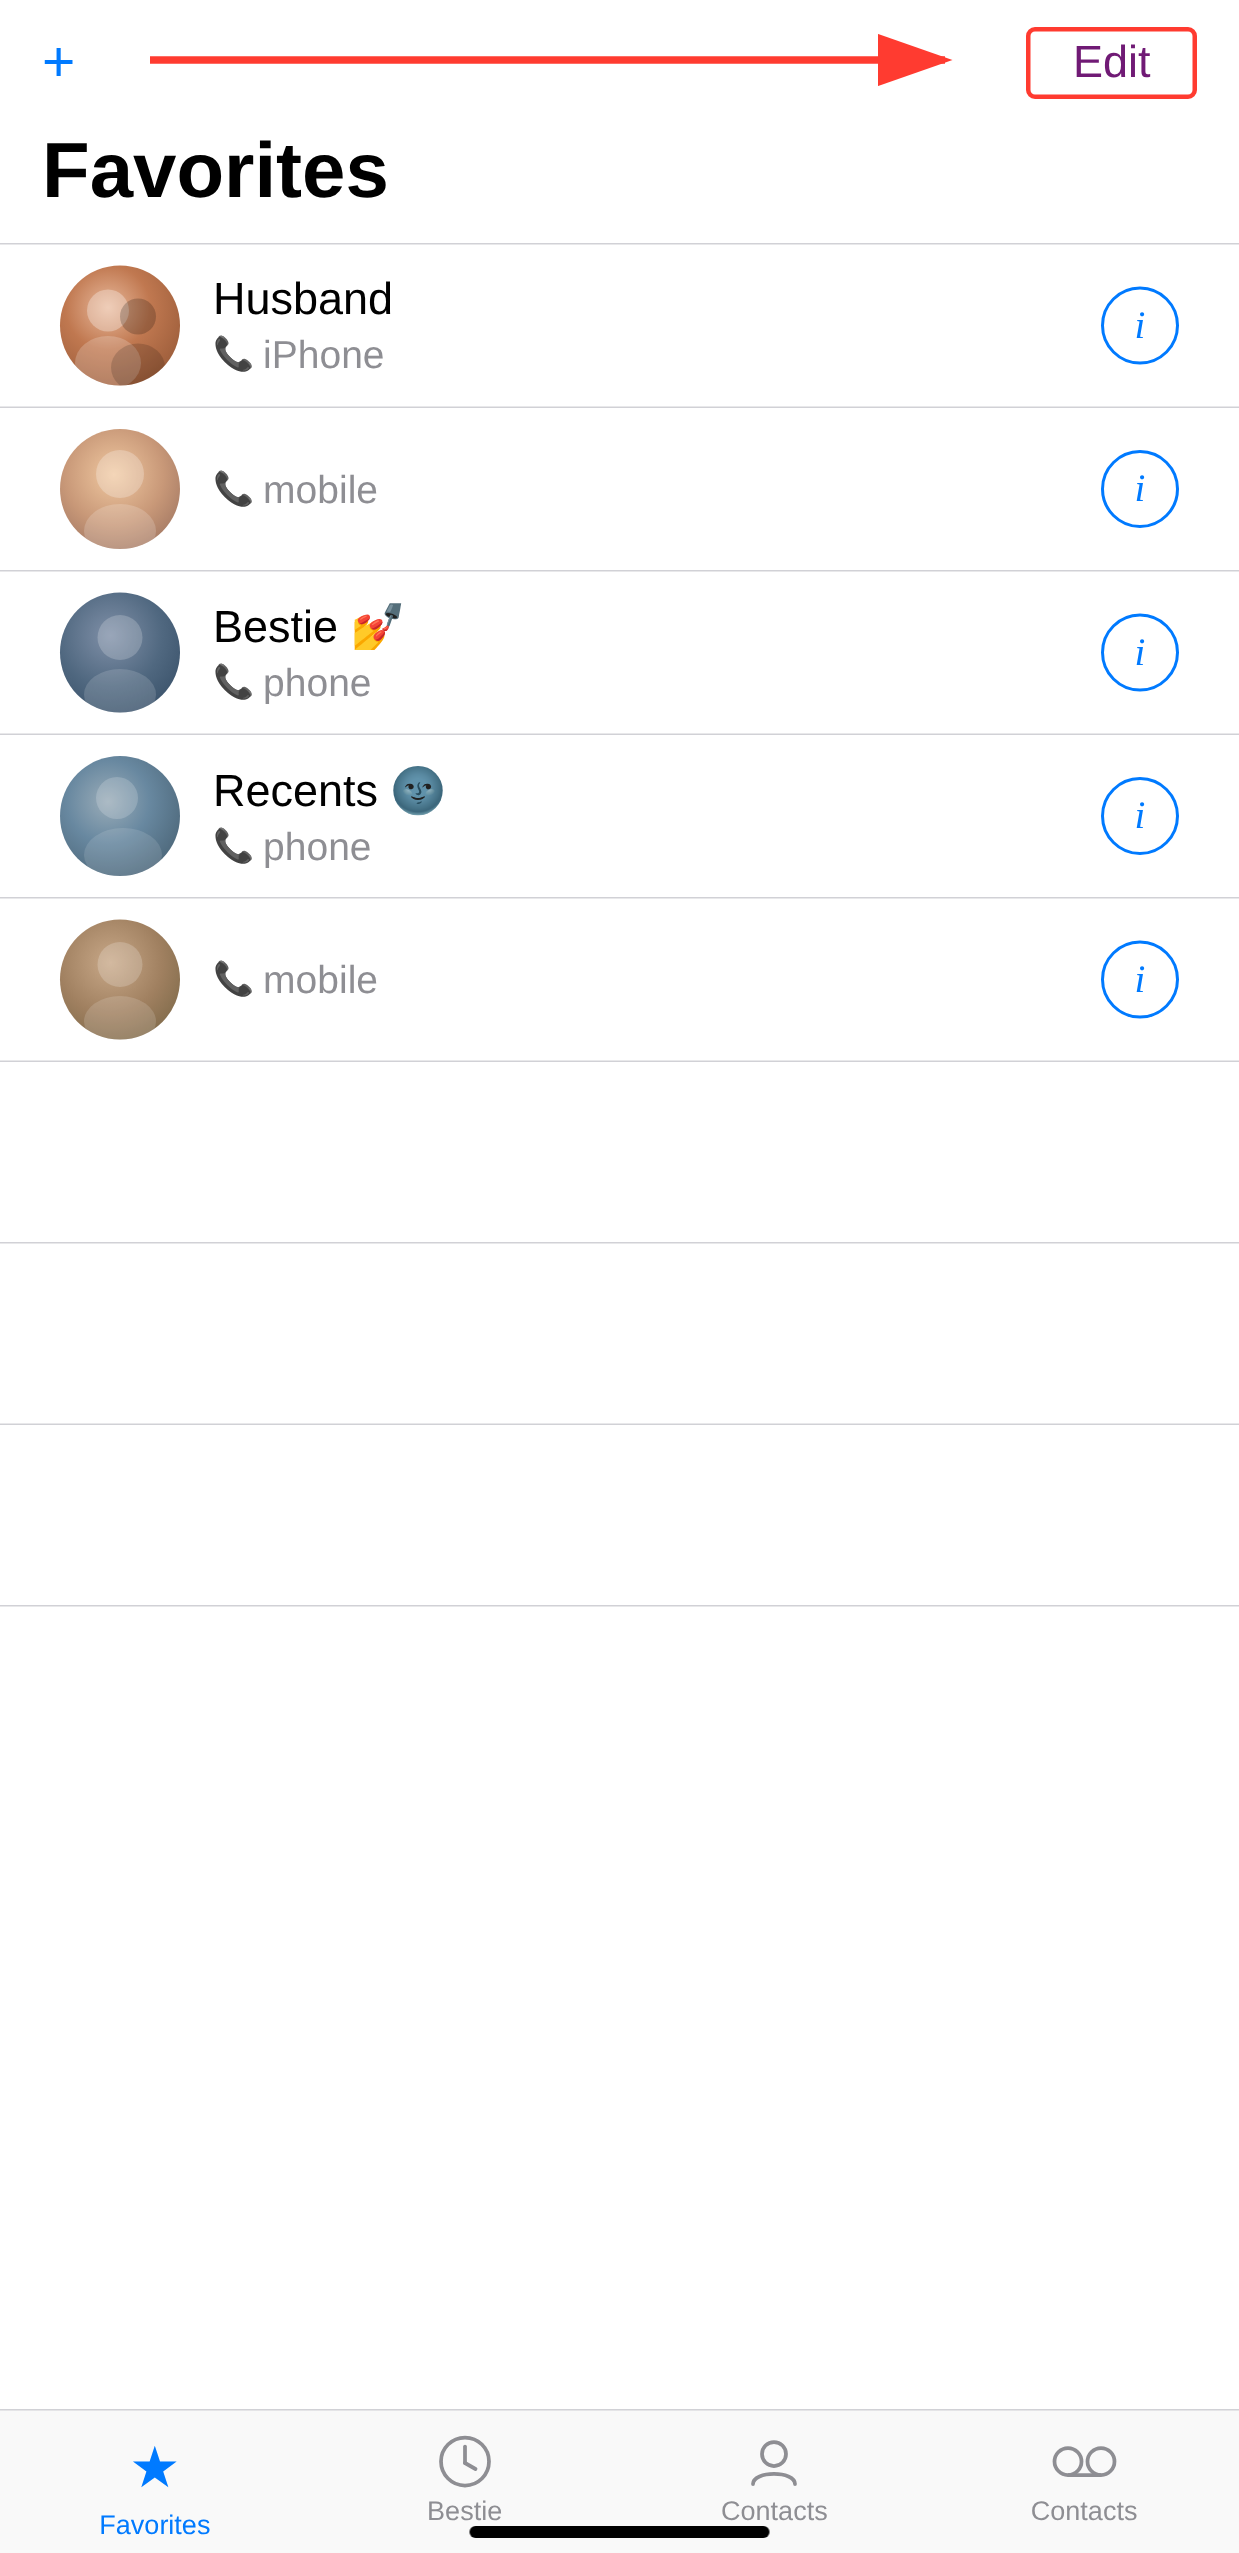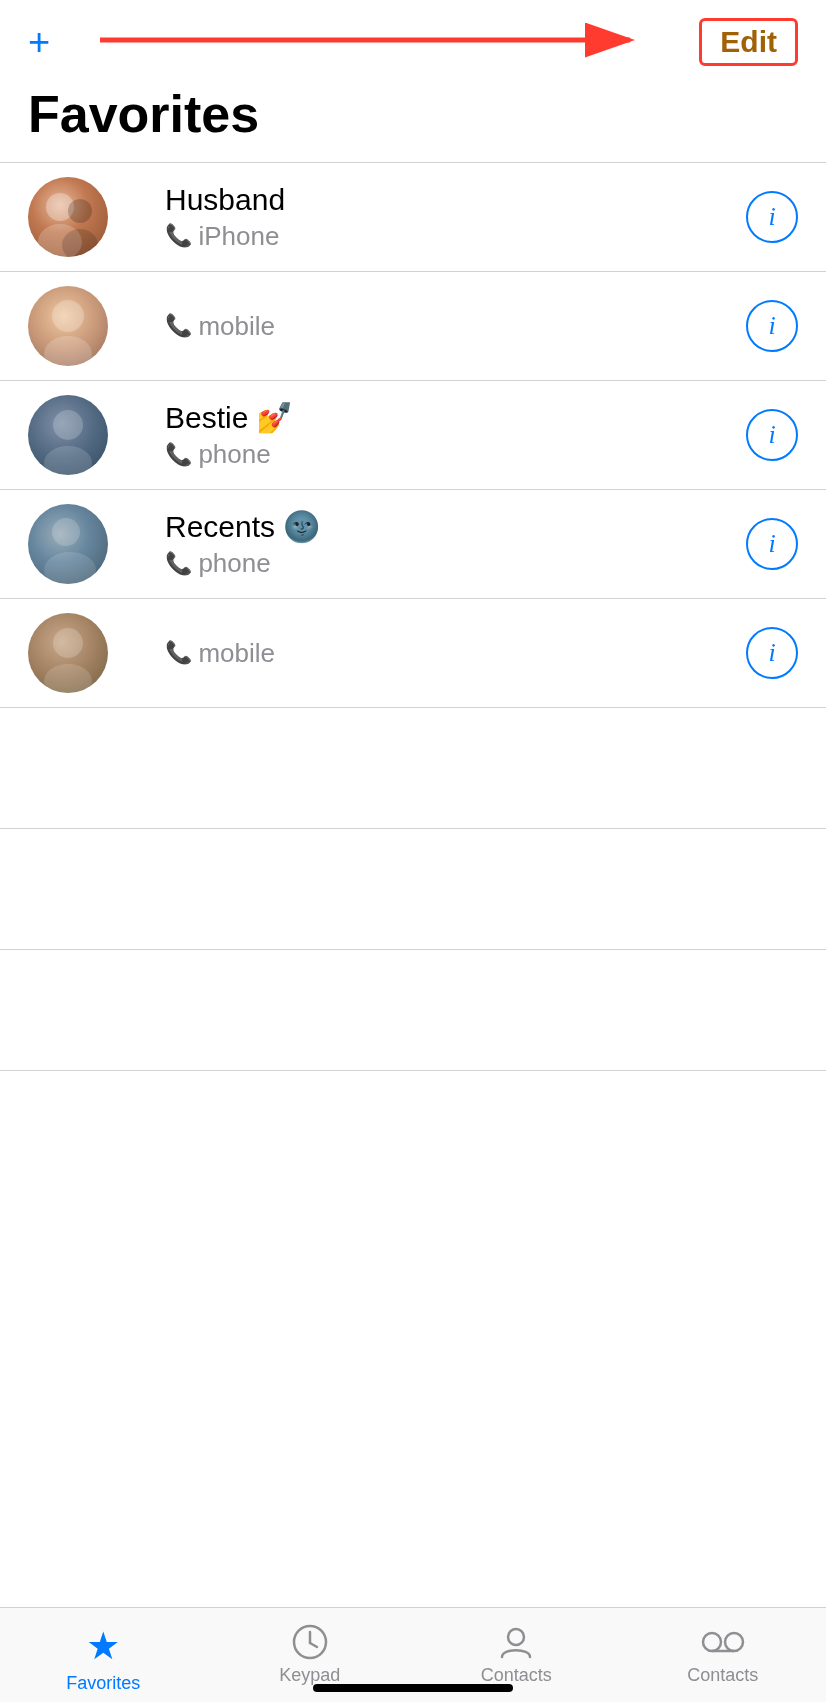--- a/index.html
+++ b/index.html
@@ -25,50 +25,49 @@
       font-size: 38px;
       color: #007AFF;
       background: none;
       border: none;
       cursor: pointer;
       line-height: 1;
       font-weight: 300;
     }
     .edit-btn {
       font-size: 30px;
-      color: #a16207;
+      color: #701a75;
       background: none;
       border: 3px solid #FF3B30;
       border-radius: 6px;
-      padding: 4px 18px;
-      cursor: pointer;
-      font-weight: 700;
+      padding: 4px 28px;
+      cursor: pointer;
+      font-weight: 400;
       position: relative;
       z-index: 2;
     }
 
     .page-title {
       font-size: 52px;
       font-weight: 700;
       padding: 8px 28px 18px 28px;
       color: #000;
     }
 
     
     .contact-list {
       list-style: none;
       border-top: 1px solid #d1d1d6;
     }
     .contact-item {
       display: flex;
       align-items: center;
-      padding: 14px 28px;
+      padding: 14px 40px;
       border-bottom: 1px solid #d1d1d6;
       cursor: pointer;
-      gap: 35px;
     }
 
     
     .avatar-photo {
       width: 80px;
       height: 80px;
       border-radius: 50%;
       flex-shrink: 0;
       margin-right: 22px;
       position: relative;
@@ -324,21 +323,21 @@
     <span class="tab-star">★</span>
     <span class="tab-label active">Favorites</span>
   </div>
 
   <div class="tab-item">
     <svg width="36" height="36" viewBox="0 0 36 36" xmlns="http://www.w3.org/2000/svg">
       <circle cx="18" cy="18" r="16" fill="none" stroke="#8e8e93" stroke-width="2.5"></circle>
       <line x1="18" y1="8" x2="18" y2="19" stroke="#8e8e93" stroke-width="2.5" stroke-linecap="round"></line>
       <line x1="18" y1="19" x2="25" y2="23" stroke="#8e8e93" stroke-width="2.5" stroke-linecap="round"></line>
     </svg>
-    <span class="tab-label">Keypad</span>
+    <span class="tab-label">Bestie</span>
   </div>
 
   <div class="tab-item">
     <svg width="36" height="36" viewBox="0 0 36 36" xmlns="http://www.w3.org/2000/svg">
       <circle cx="18" cy="13" r="8" fill="none" stroke="#8e8e93" stroke-width="2.5"></circle>
       <path d="M4 33 C4 24 32 24 32 33" fill="none" stroke="#8e8e93" stroke-width="2.5" stroke-linecap="round"></path>
     </svg>
     <span class="tab-label">Contacts</span>
   </div>
 

